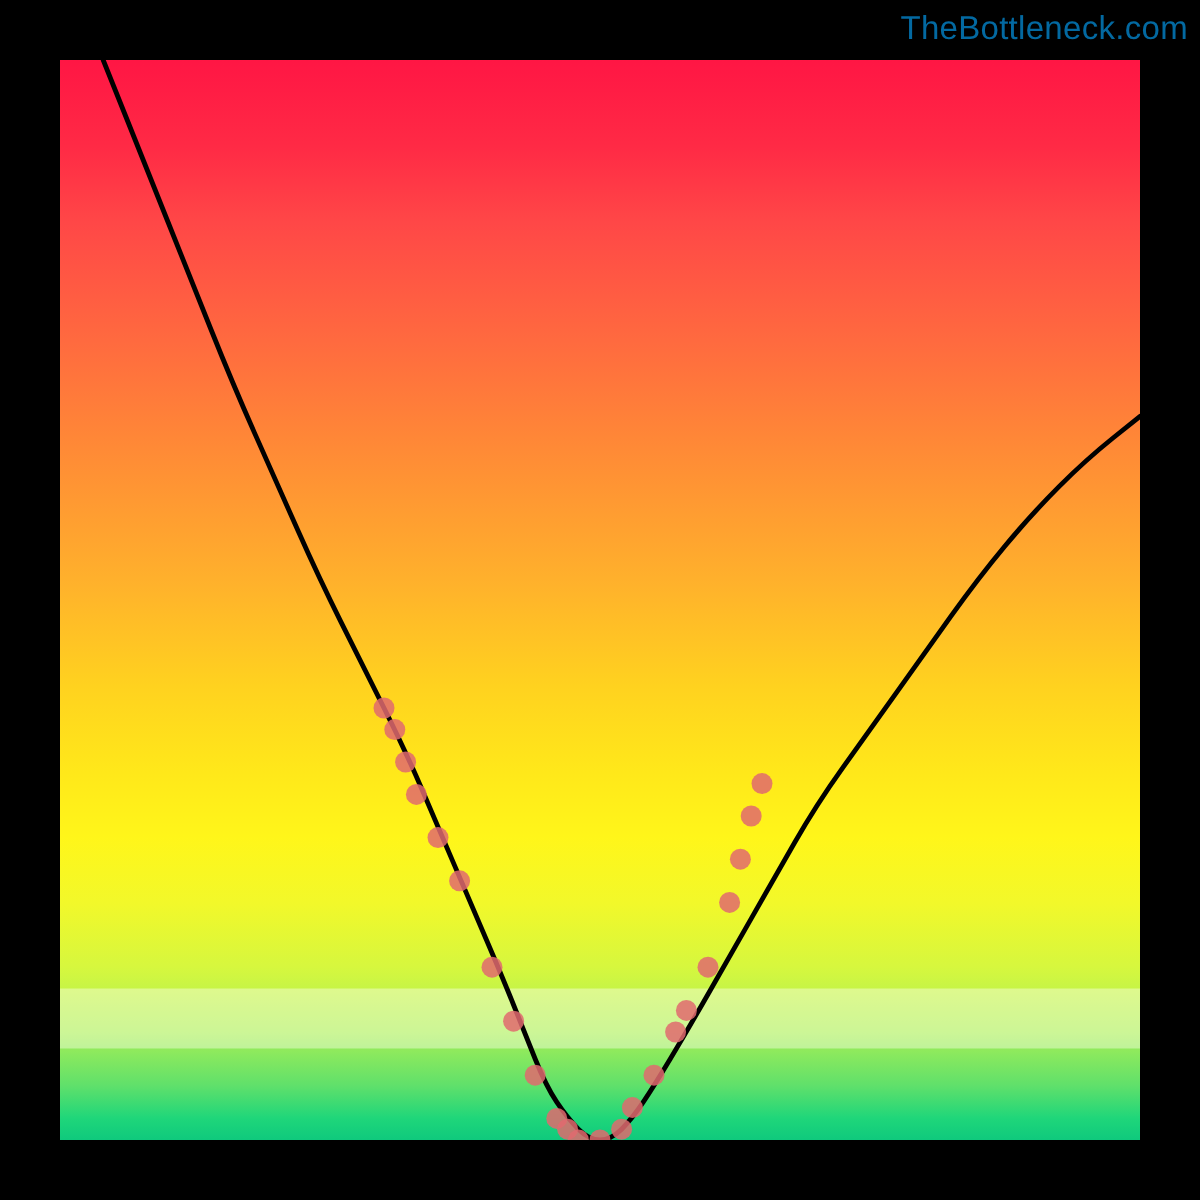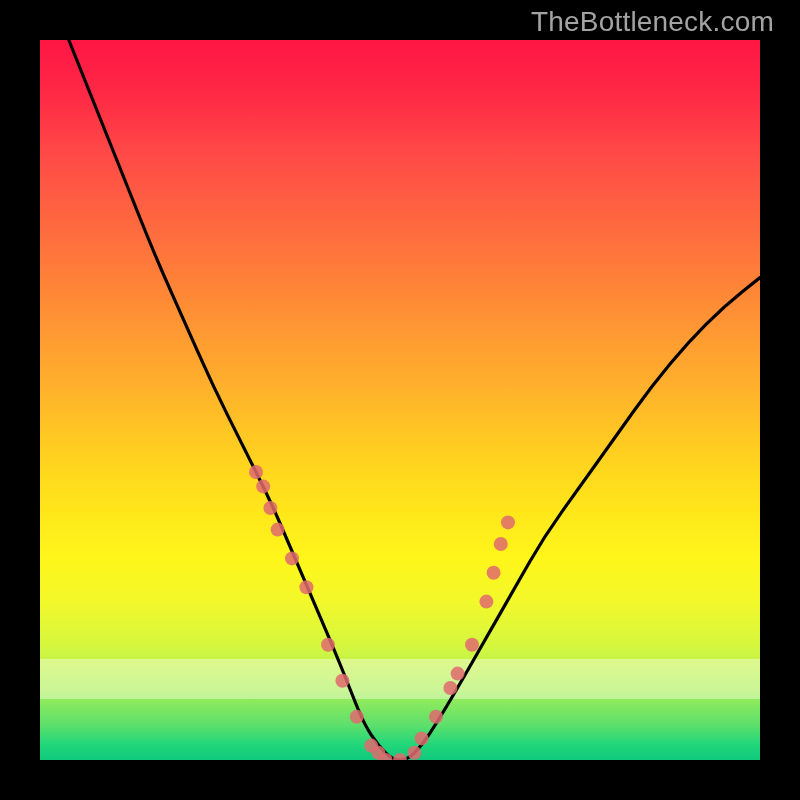--- a/index.html
+++ b/index.html
@@ -48,23 +48,23 @@
   
   .pale-band {
     position: absolute;
     left: 0;
     width: 100%;
     background: rgba(255,255,240,0.42);
   }
   .watermark {
     position: absolute;
     top: 6px;
-    right: 26px;
-    color: #a3a3a3;
-    font-size: 28px;
+    right: 8px;
+    color: #0369a1;
+    font-size: 22px;
     font-weight: 500;
     letter-spacing: 0.2px;
   }
   svg {
     position: absolute;
     left: 0;
     top: 0;
   }
 </style>
 </head>

